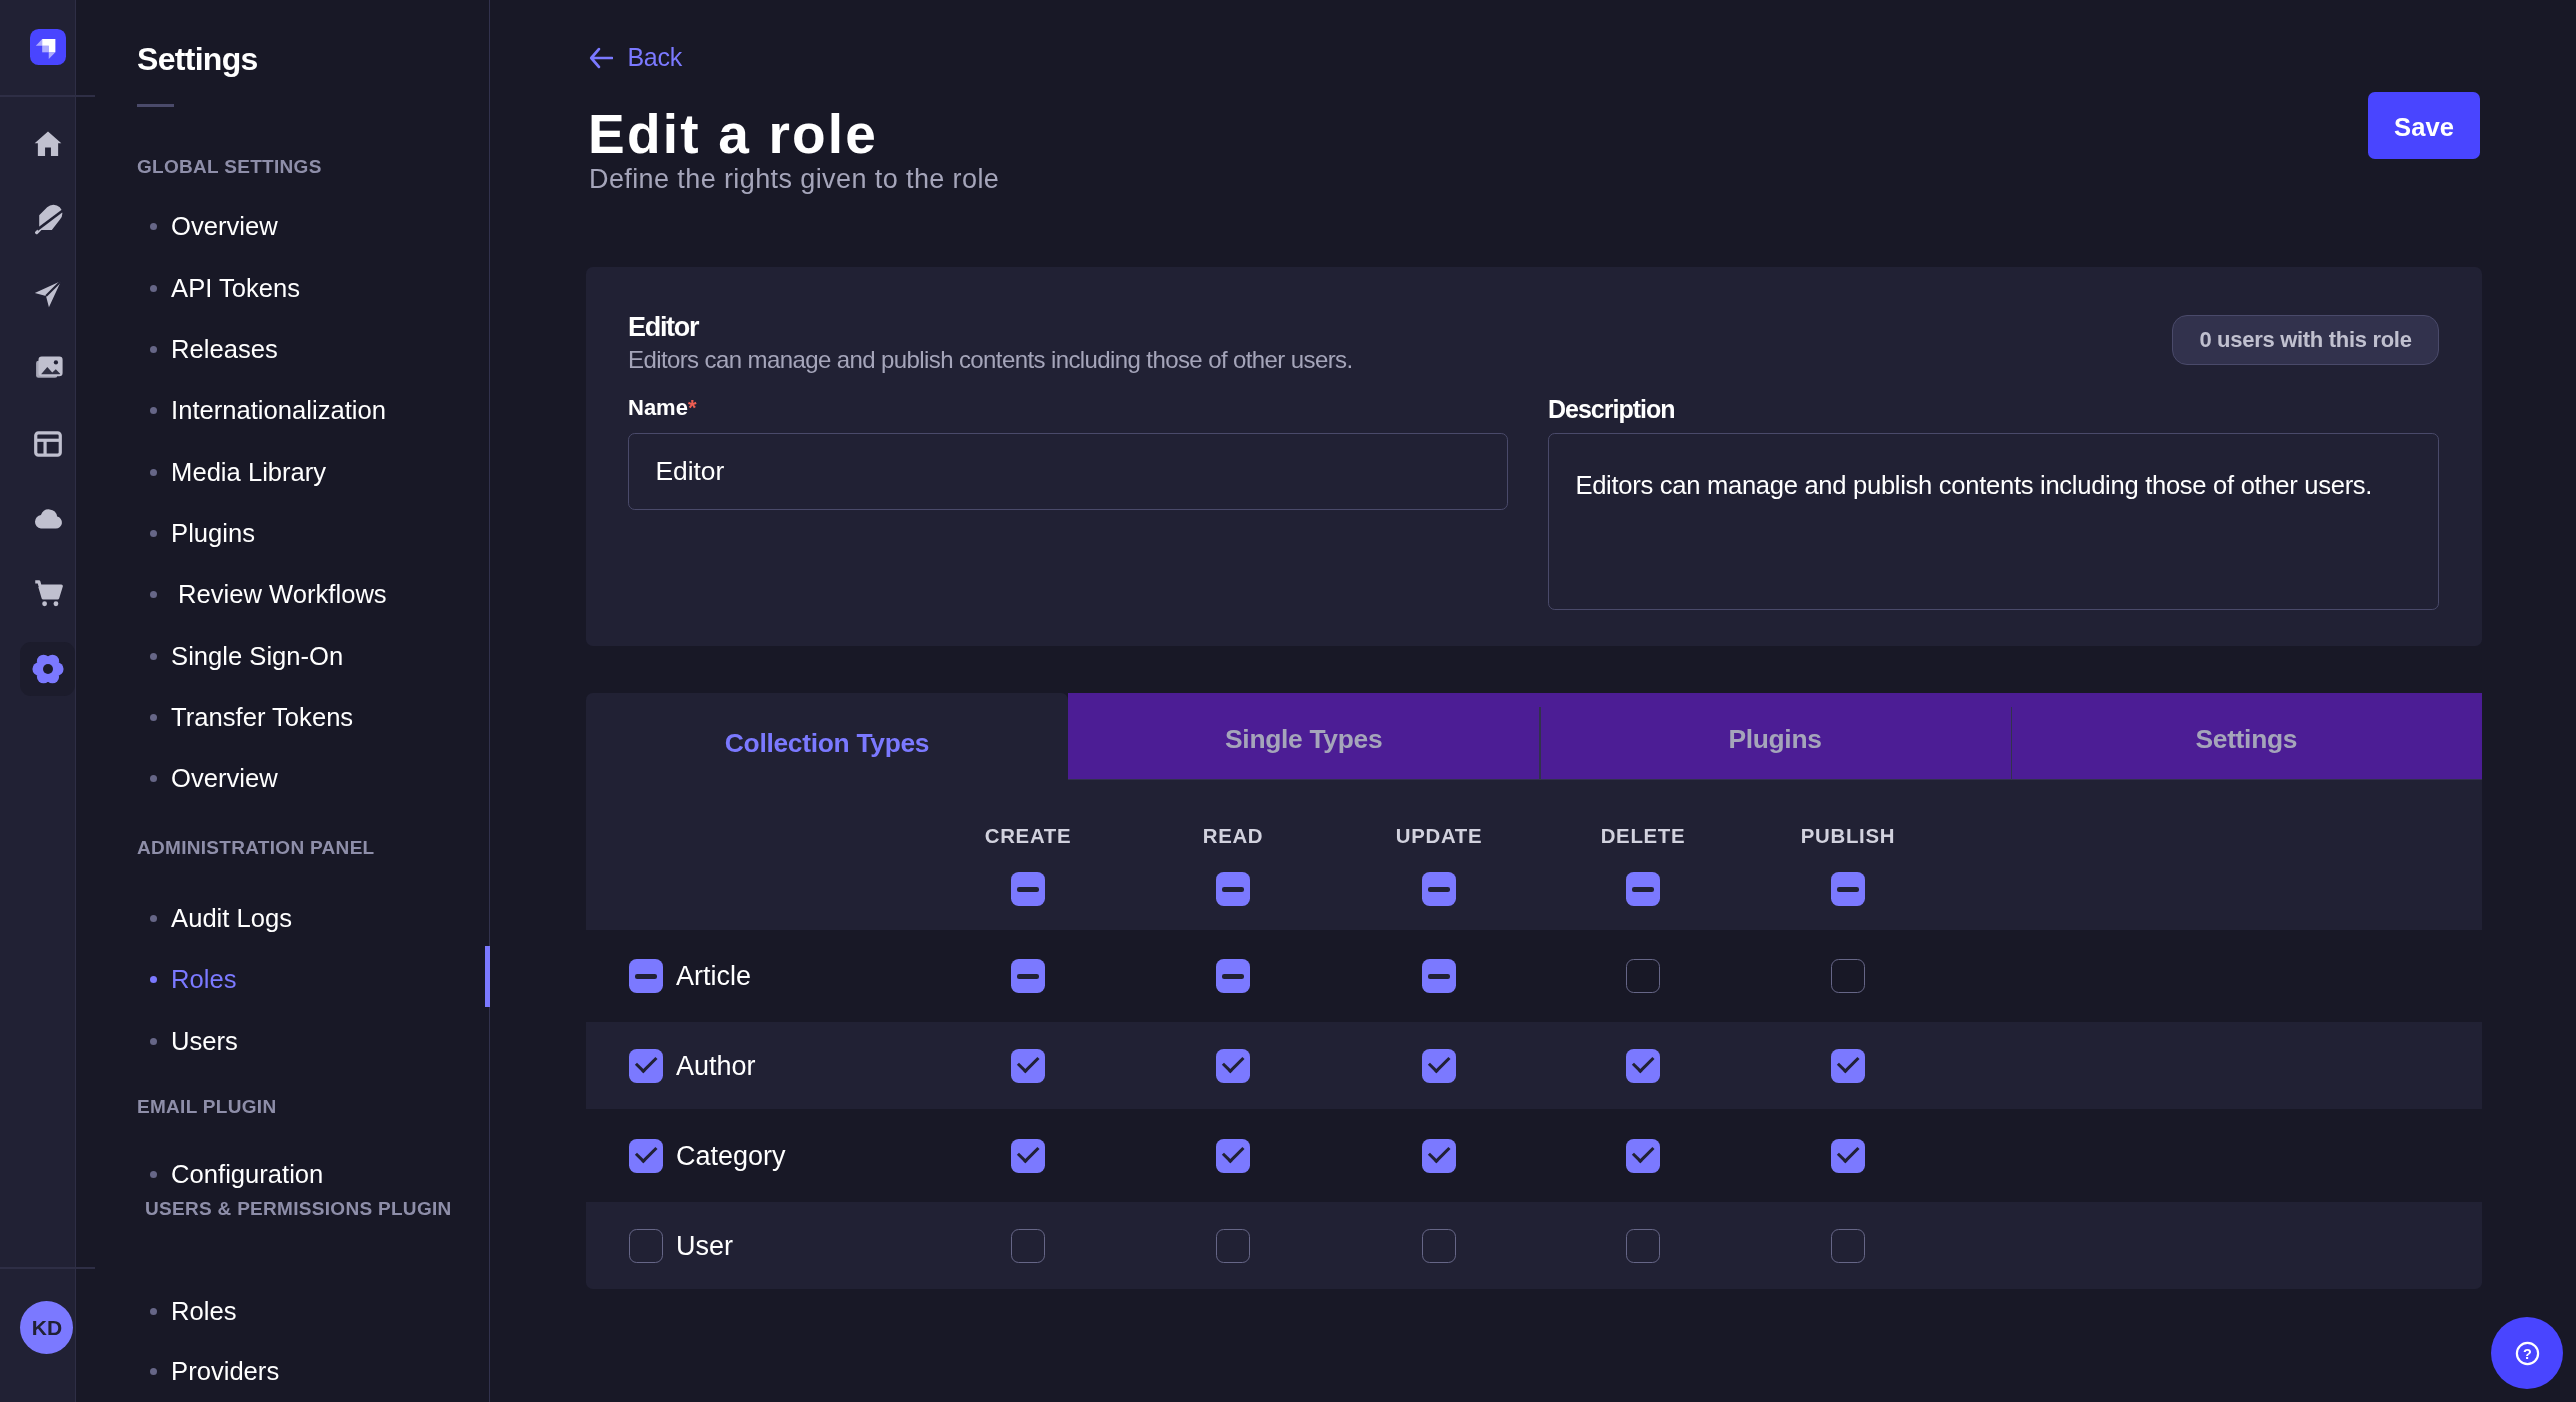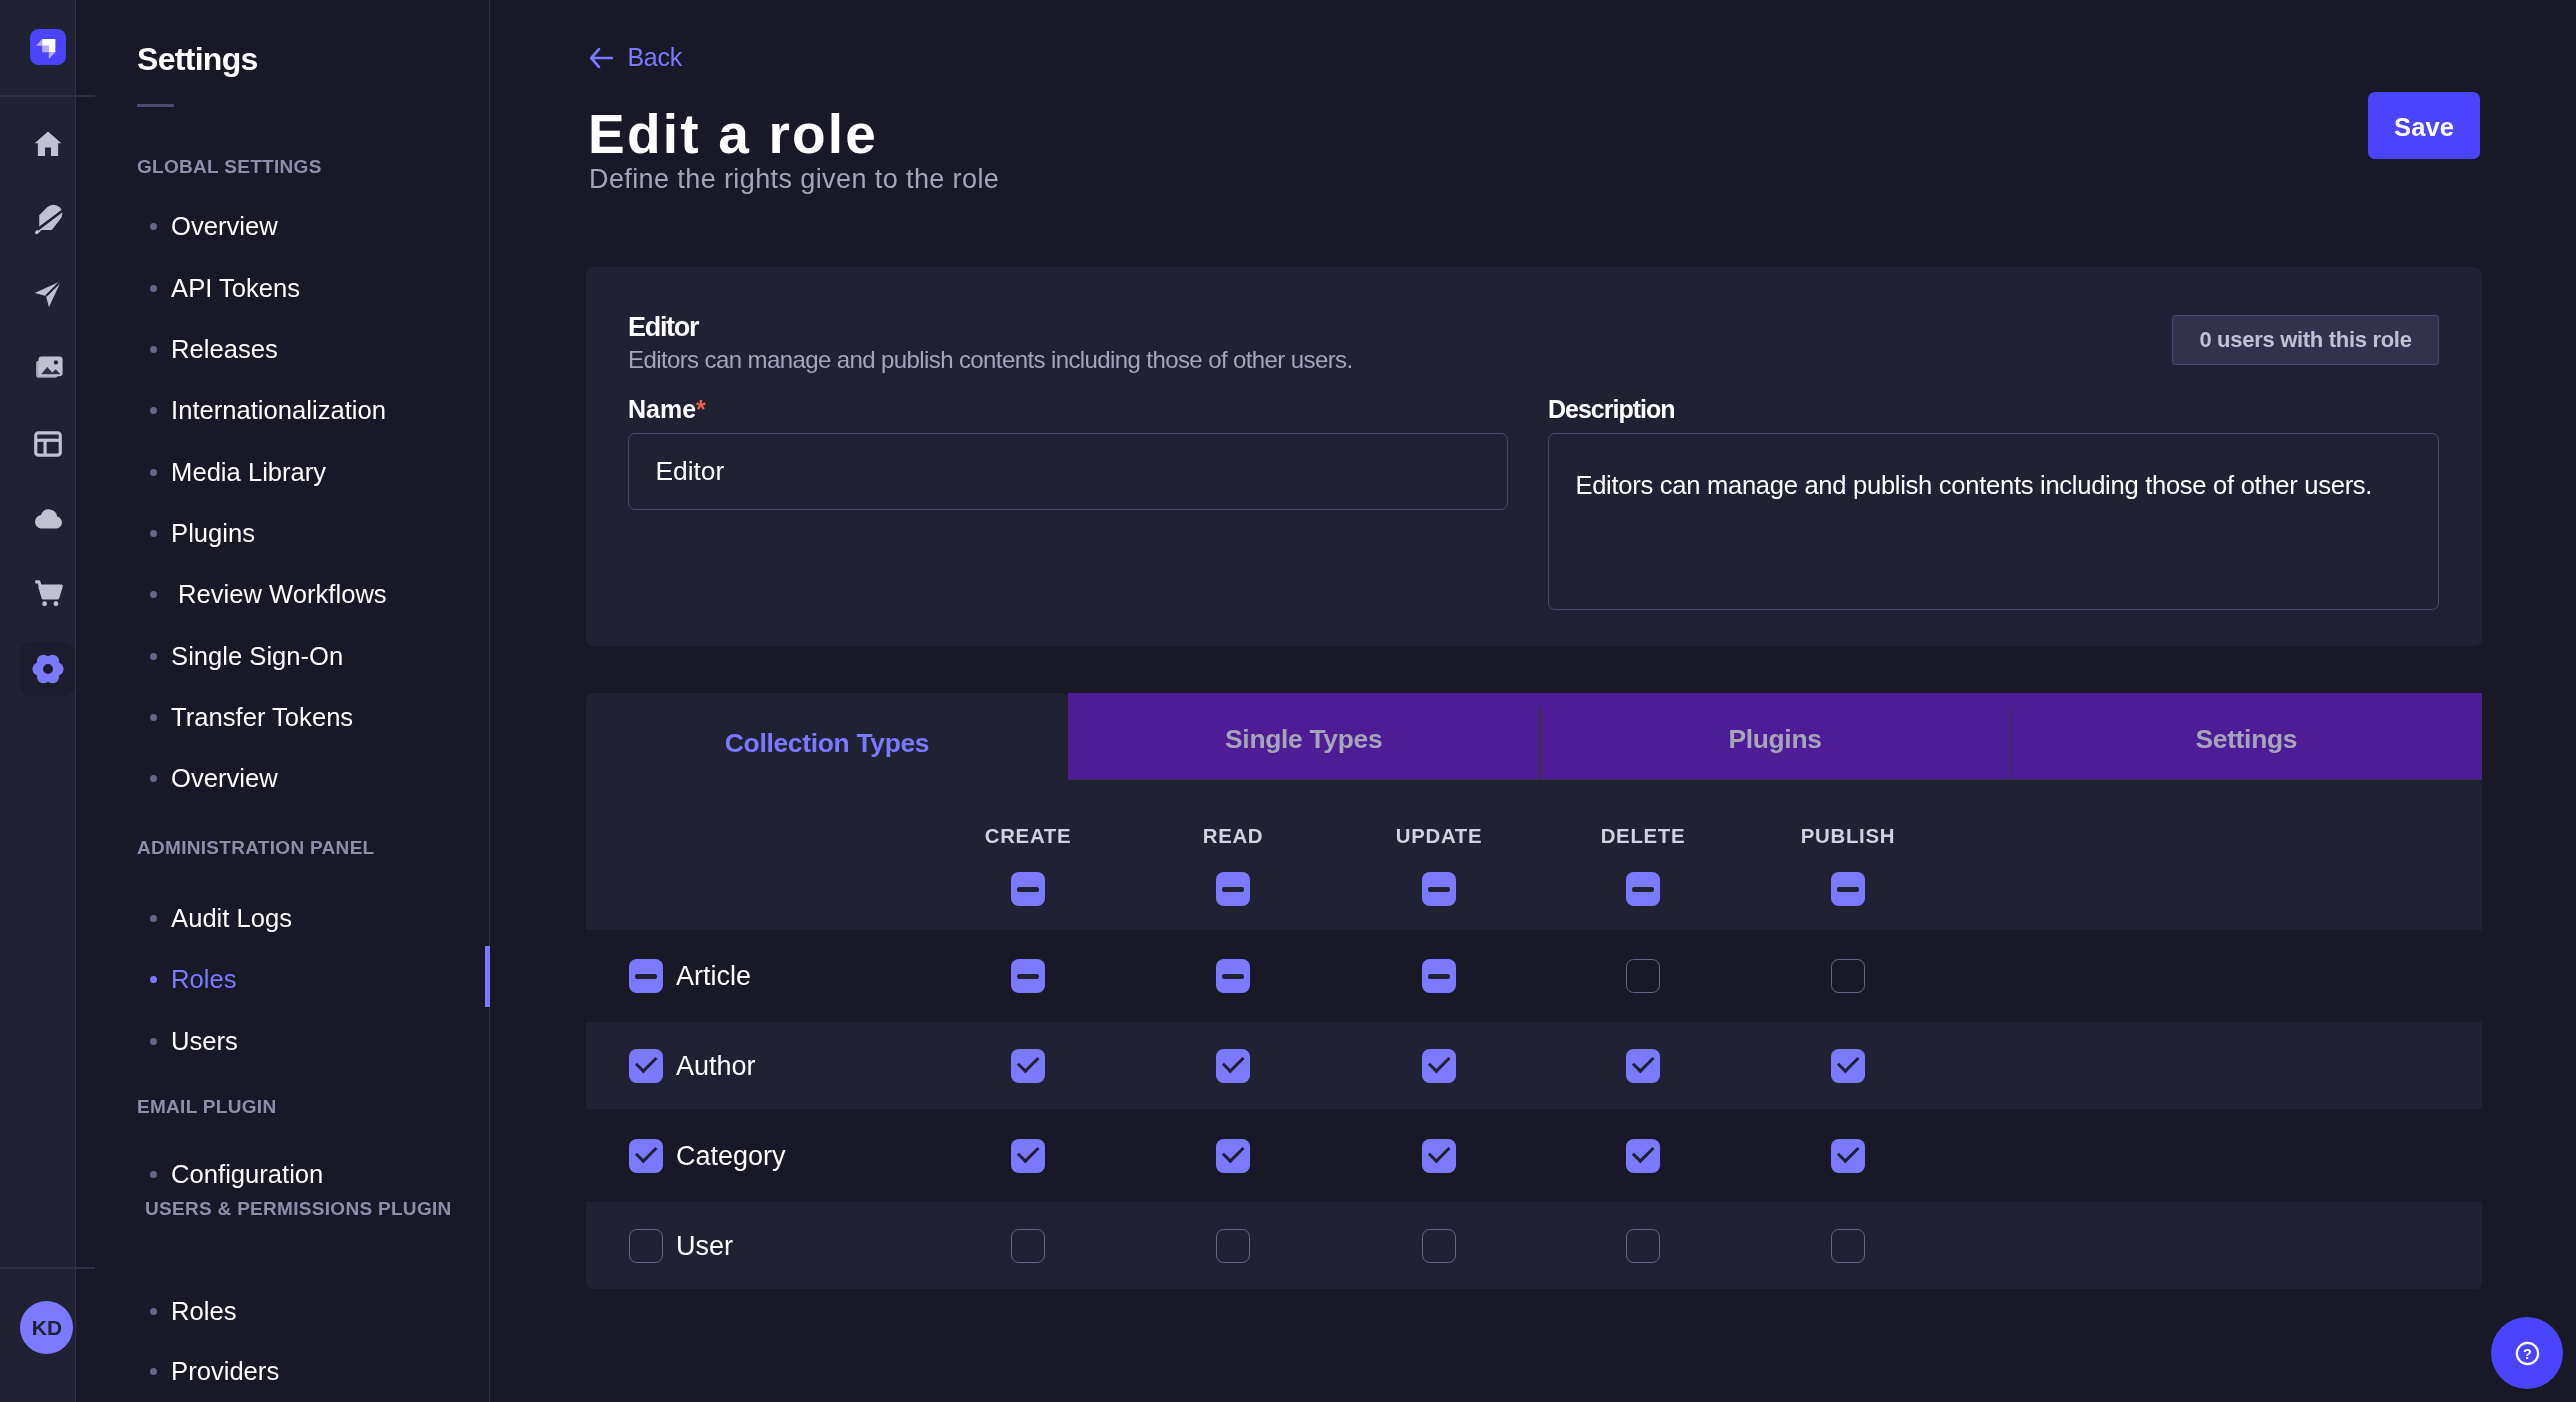--- a/index.html
+++ b/index.html
@@ -22,22 +22,22 @@
 #activebar { position:absolute; left:485px; top:946px; width:5.1px; height:61px; background:#7b79ff; }
 
 #back { position:absolute; left:589px; top:43px; color:#7b79ff; font-size:25px; display:flex; align-items:center; gap:14.5px; letter-spacing:-0.3px; }
 #pagetitle { position:absolute; left:588px; top:102px; font-size:55px; font-weight:bold; color:#fff; letter-spacing:2.2px; }
 #pagesub { position:absolute; left:589px; top:164px; font-size:27px; color:#a5a5ba; letter-spacing:0.4px; }
 #savebtn { position:absolute; left:2368px; top:92px; width:112px; height:67px; background:#4945ff; border-radius:6.8px; color:#fff; font-size:25.6px; font-weight:bold; display:flex; align-items:center; justify-content:center; padding-top:4.3px; }
 
 #card1 { position:absolute; left:586px; top:267px; width:1896px; height:379px; background:#212134; border-radius:6.8px; }
 #card1 .ctitle { position:absolute; left:42px; top:45px; font-size:27px; font-weight:bold; color:#fff; letter-spacing:-1.3px; }
 #card1 .csub { position:absolute; left:42px; top:79px; font-size:24px; color:#a5a5ba; letter-spacing:-0.6px; }
-#pill { position:absolute; left:1586px; top:48px; width:267px; height:50px; background:#32324d; border:1.7px solid #4a4a6a; border-radius:3px; color:#c0c0cf; font-size:22px; font-weight:bold; letter-spacing:-0.3px; display:flex; align-items:center; justify-content:center; }
-.flabel { position:absolute; font-size:25px; font-weight:bold; color:#fff; }
+#pill { position:absolute; left:1586px; top:48px; width:267px; height:50px; background:#32324d; border:1.7px solid #4a4a6a; border-radius:15px; color:#c0c0cf; font-size:22px; font-weight:bold; letter-spacing:-0.3px; display:flex; align-items:center; justify-content:center; }
+.flabel { position:absolute; font-size:22px; font-weight:bold; color:#fff; }
 .flabel .req { color:#ee5e52; }
 #nameinput { position:absolute; left:42px; top:166px; width:880px; height:77px; border:1.7px solid #4a4a6a; border-radius:6.8px; display:flex; align-items:center; padding-left:26.4px; font-size:26.4px; color:#fff; }
 #descarea { position:absolute; left:962px; top:166px; width:891px; height:177px; border:1.7px solid #4a4a6a; border-radius:6.8px; font-size:25.6px; letter-spacing:-0.3px; color:#fff; padding:37px 26.4px; line-height:29px; }
 
 #tabs { position:absolute; left:586px; top:693px; width:1896px; height:87px; }
 #tab-active { position:absolute; left:0; top:0; width:482px; height:87px; background:#212134; border-radius:6.8px 6.8px 0 0; color:#7b79ff; font-size:26.4px; font-weight:bold; display:flex; align-items:center; justify-content:center; padding-top:13px; letter-spacing:-0.3px; }
 #tab-rest { position:absolute; left:482px; top:0; right:0; height:87px; background:#4c1d95; border-bottom:1.7px solid #32324d; display:flex; }
 #tab-rest .tab { flex:1; display:flex; align-items:center; justify-content:center; color:#a5a5ba; font-size:26.4px; font-weight:bold; padding-top:7.7px; letter-spacing:-0.3px; }
 #tab-rest .tab + .tab::before { content:''; position:absolute; left:0; top:13.6px; bottom:0; width:1.7px; background:#32324d; } #tab-rest .tab { position:relative; }
 

